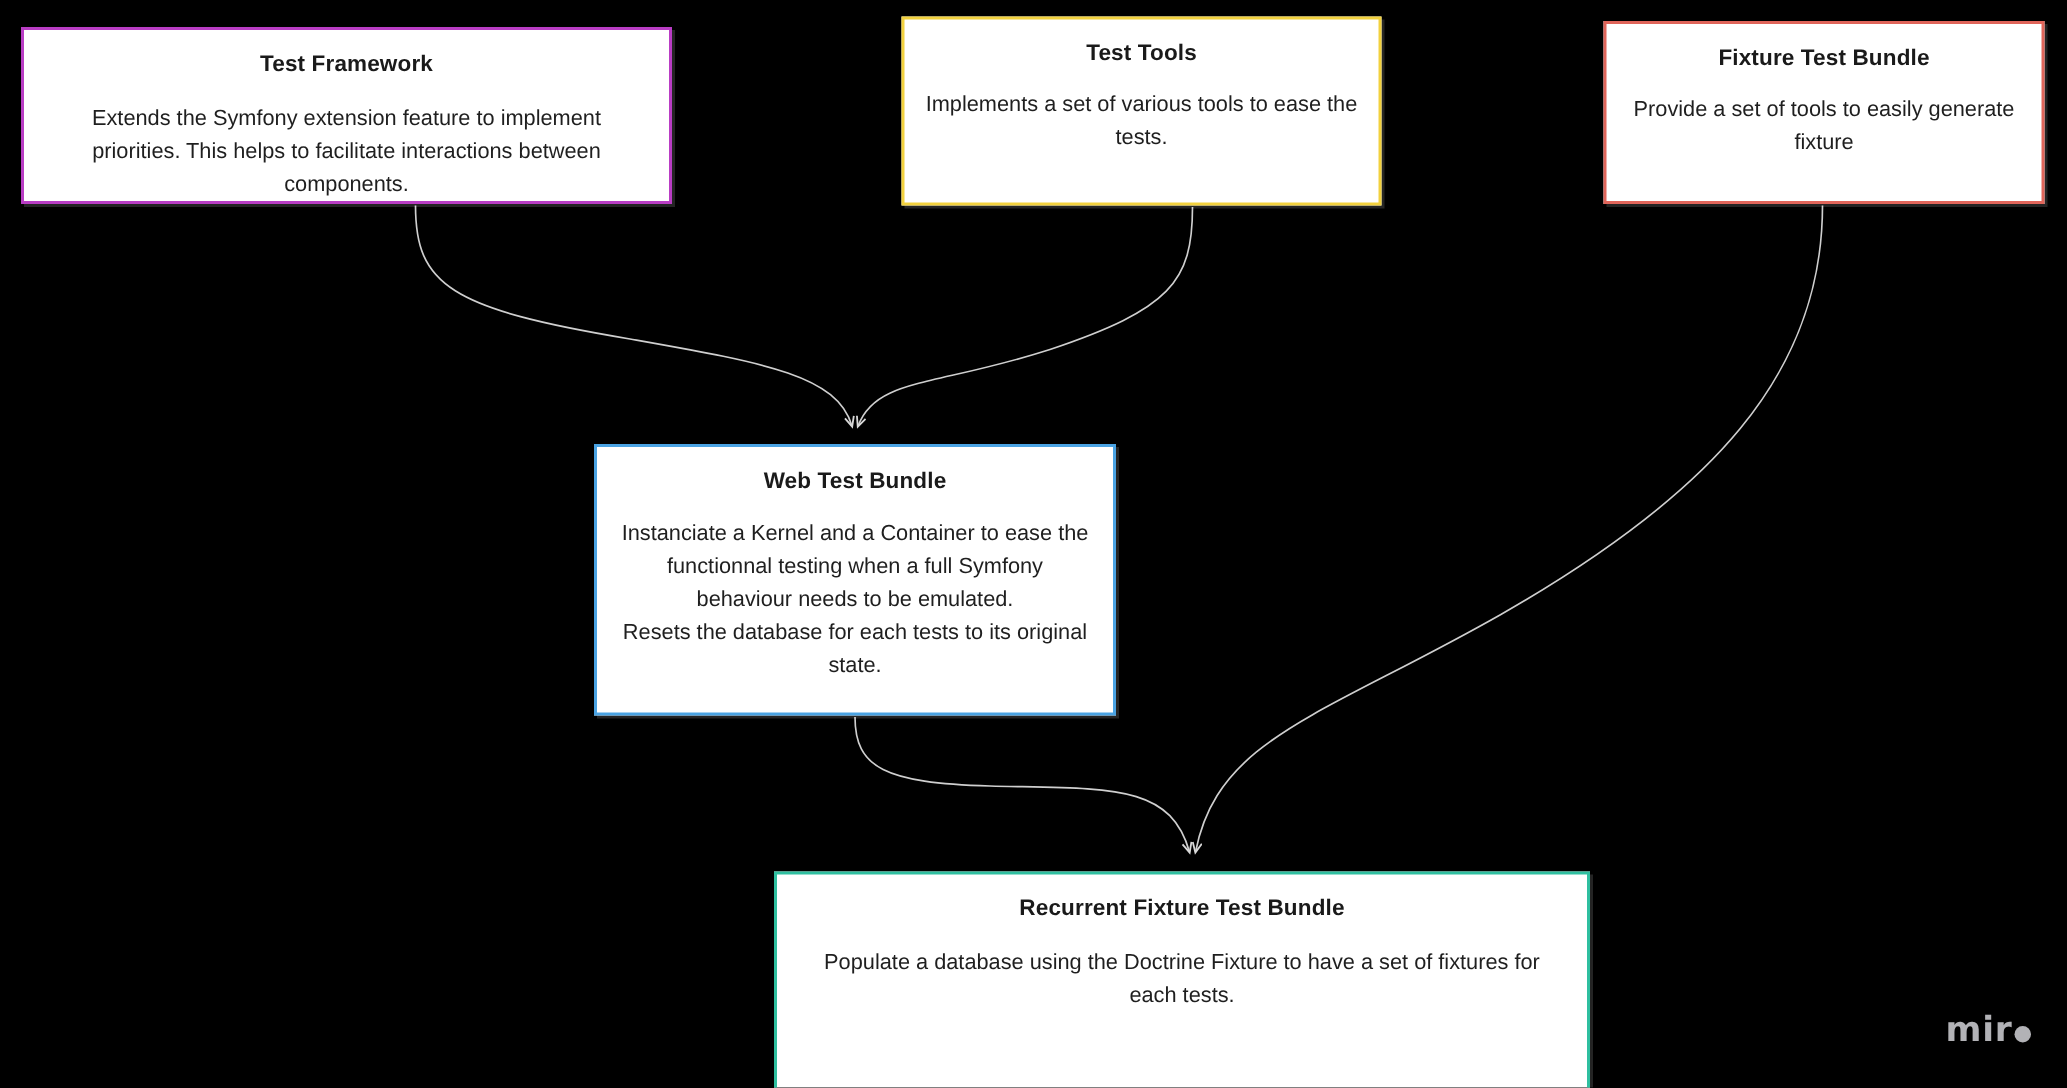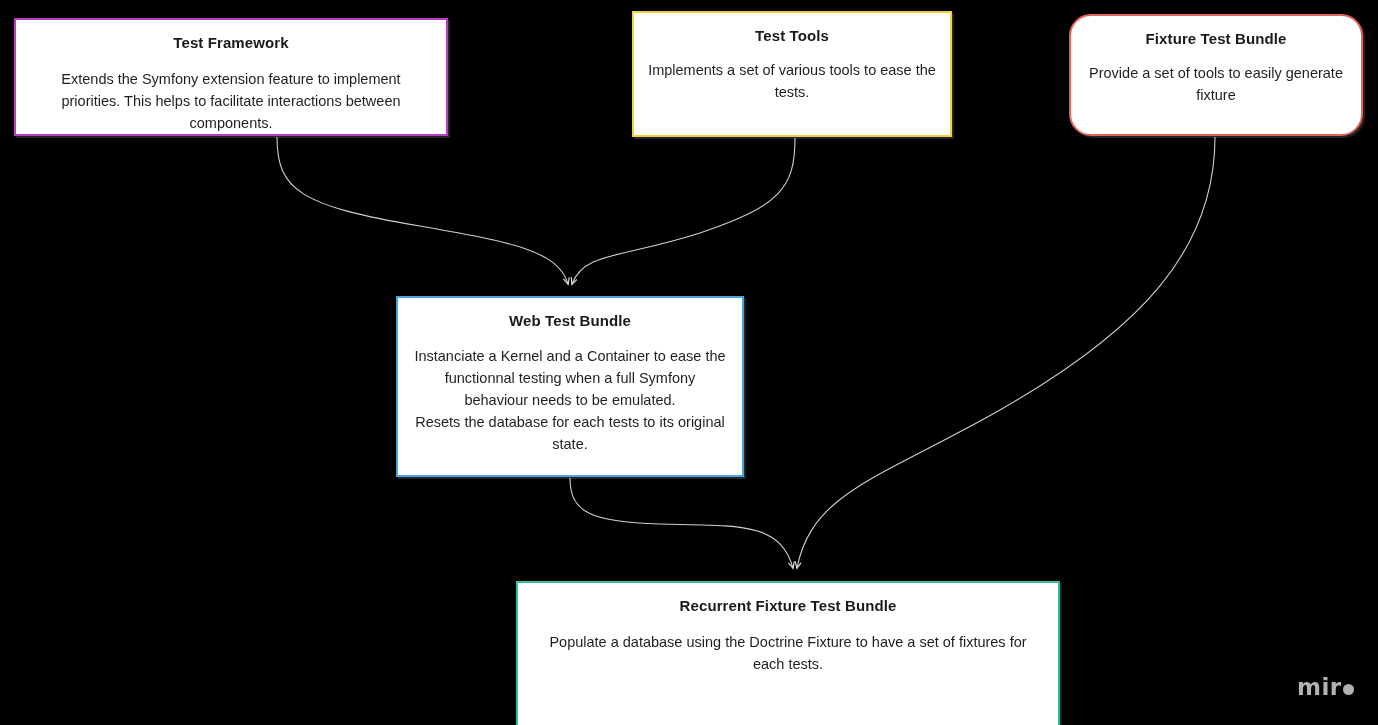--- a/index.html
+++ b/index.html
@@ -58,27 +58,26 @@
     line-height: 1.52;
     margin-top: 15px;
     white-space: pre-line;
   }
   
   #card-test-framework {
     left: 14px; top: 18px; width: 434px; height: 118px;
     border-color: #b93dc4;
   }
   #card-test-tools {
-    left: 632px; top: 11px; width: 320px; height: 126px;
+    left: 601px; top: 11px; width: 320px; height: 126px;
     border-color: #f2d13e;
   }
   #card-fixture-test-bundle {
     left: 1069px; top: 14px; width: 294px; height: 122px;
     border-color: #e0655a;
-    border-radius: 22px;
   }
   #card-web-test-bundle {
     left: 396px; top: 296px; width: 348px; height: 181px;
     border-color: #4aa3e3;
   }
   #card-recurrent-fixture-test-bundle {
     left: 516px; top: 581px; width: 544px; height: 148px;
     border-color: #2fbfa0;
   }
   #card-test-tools .card-body { margin-top: 13px; }

